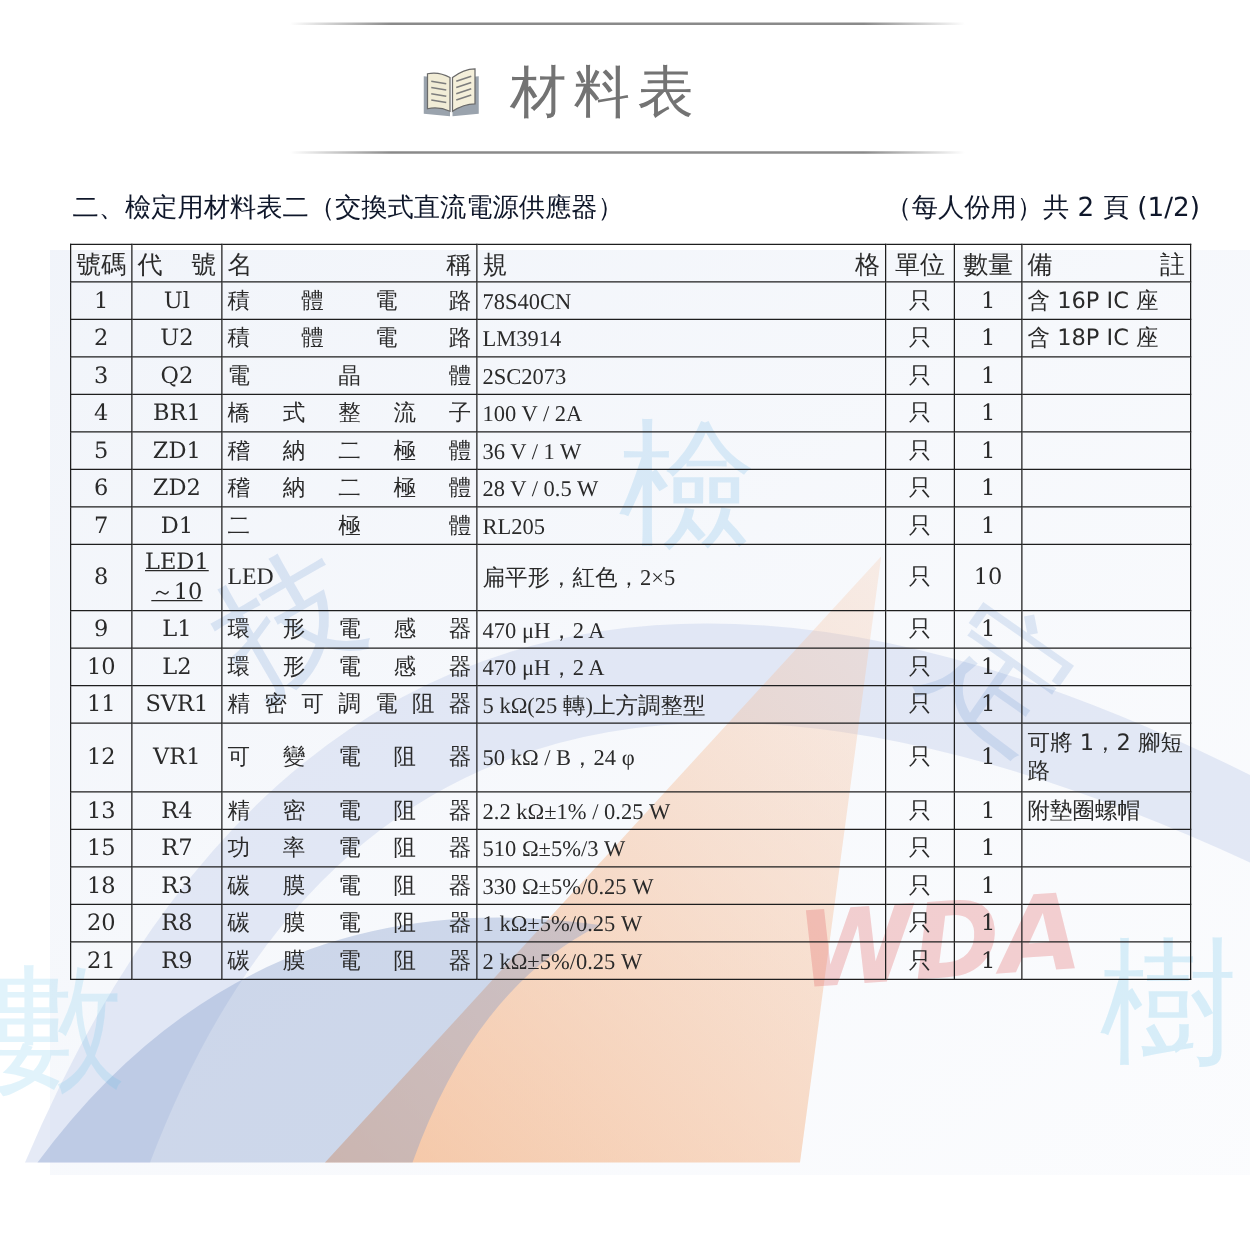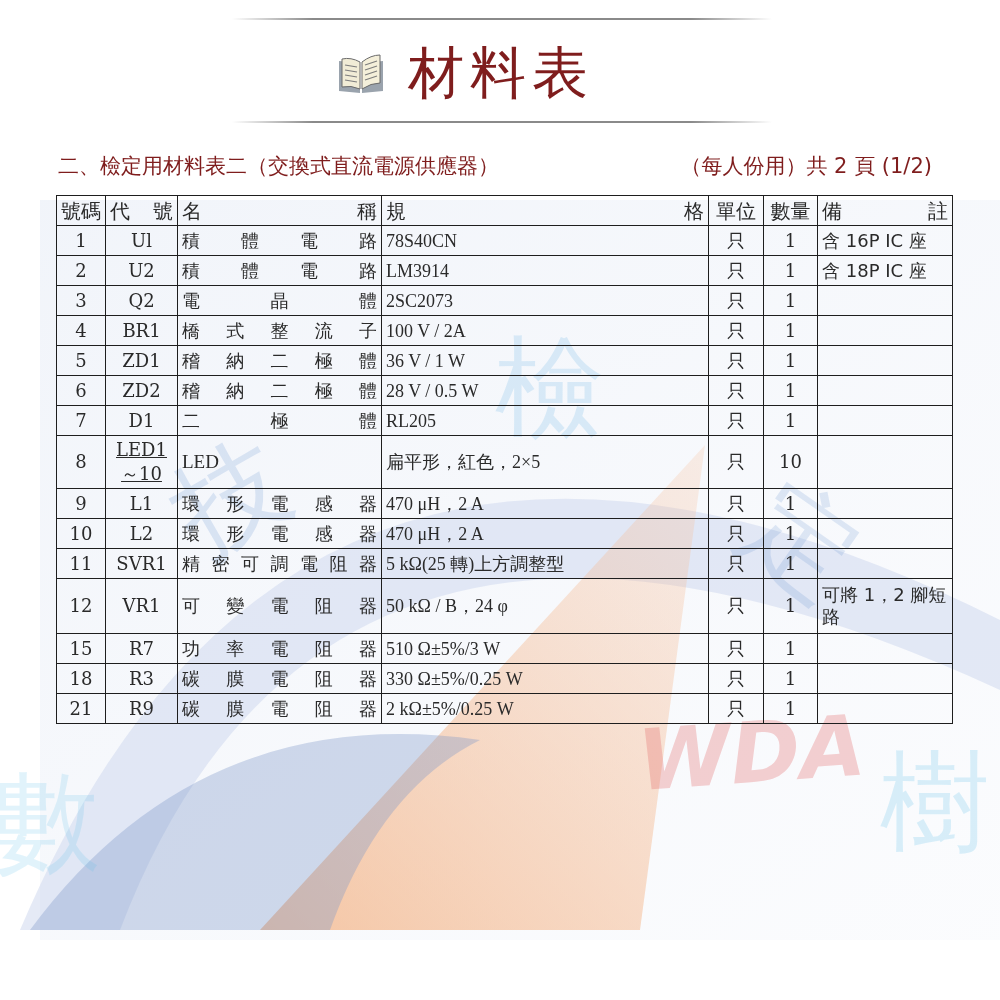--- a/index.html
+++ b/index.html
@@ -4,24 +4,24 @@
 <style>
   html, body { margin:0; padding:0; }
   body {
     width:1000px; height:1000px; overflow:hidden; background:#ffffff;
     font-family:"DejaVu Serif", "Liberation Serif", serif; color:#222;
     position:relative;
   }
   .wm { position:absolute; pointer-events:none; z-index:0; }
   .hr { position:absolute; left:232px; width:540px; height:2px; background:linear-gradient(90deg, rgba(150,150,150,0), #8a8a8a 15%, #8a8a8a 85%, rgba(150,150,150,0)); }
   .title-wrap { position:absolute; left:336px; top:38px; height:72px; display:flex; align-items:center; gap:22px; }
-  .title-text { font-family:"DejaVu Sans", "Liberation Sans", sans-serif; font-size:56px; color:#7f1d1d; letter-spacing:6px; font-weight:300; }
-  .subtitle { position:absolute; top:152px; font-size:21px; color:#7f1d1d; font-family:"DejaVu Sans", "Liberation Sans", sans-serif; }
+  .title-text { font-family:"DejaVu Sans", "Liberation Sans", sans-serif; font-size:45px; color:#737373; letter-spacing:6px; font-weight:300; }
+  .subtitle { position:absolute; top:152px; font-size:21px; color:#0f172a; font-family:"DejaVu Sans", "Liberation Sans", sans-serif; }
   .subtitle.left { left:58px; }
-  .subtitle.right { right:68px; }
+  .subtitle.right { right:40px; }
   table.bom { position:absolute; left:56px; top:195px; border-collapse:collapse; z-index:2; background:transparent; table-layout:fixed; }
   table.bom td, table.bom th { border:1.5px solid #1e1e1e; font-weight:normal; font-size:18px; padding:0 4px; height:29px; line-height:22px; color:#2a2a2a; white-space:nowrap; overflow:hidden; }
   table.bom th { font-family:"DejaVu Sans", "Liberation Sans", sans-serif; font-size:20px; }
   .c { text-align:center; }
   .name { display:flex; justify-content:space-between; font-family:"DejaVu Sans", "Liberation Sans", sans-serif; font-size:18px; }
   .name.center { }
   .spread { display:flex; justify-content:space-between; }
   .tall { height:52px !important; }
   .tall2 { height:54px !important; }
   .remark { font-family:"DejaVu Sans", "Liberation Sans", sans-serif; font-size:18px; line-height:26px; white-space:normal !important; }
@@ -321,20 +321,37 @@
             <span>阻</span>
             <span>器</span>
           </div>
         </td>
         <td class="spec tall2">50 kΩ / B，24 φ</td>
         <td class="c unit tall2">只</td>
         <td class="c tall2">1</td>
         <td class="remark tall2">可將 1，2 腳短路</td>
       </tr>
       <tr>
+        <td class="c">13</td>
+        <td class="c">R4</td>
+        <td>
+          <div class="name">
+            <span>精</span>
+            <span>密</span>
+            <span>電</span>
+            <span>阻</span>
+            <span>器</span>
+          </div>
+        </td>
+        <td class="spec">2.2 kΩ±1% / 0.25 W</td>
+        <td class="c unit">只</td>
+        <td class="c">1</td>
+        <td class="remark">附墊圈螺帽</td>
+      </tr>
+      <tr>
         <td class="c">15</td>
         <td class="c">R7</td>
         <td>
           <div class="name">
             <span>功</span>
             <span>率</span>
             <span>電</span>
             <span>阻</span>
             <span>器</span>
           </div>
@@ -355,20 +372,37 @@
             <span>阻</span>
             <span>器</span>
           </div>
         </td>
         <td class="spec">330  Ω±5%/0.25 W</td>
         <td class="c unit">只</td>
         <td class="c">1</td>
         <td class="remark"></td>
       </tr>
       <tr>
+        <td class="c">20</td>
+        <td class="c">R8</td>
+        <td>
+          <div class="name">
+            <span>碳</span>
+            <span>膜</span>
+            <span>電</span>
+            <span>阻</span>
+            <span>器</span>
+          </div>
+        </td>
+        <td class="spec">1 kΩ±5%/0.25 W</td>
+        <td class="c unit">只</td>
+        <td class="c">1</td>
+        <td class="remark"></td>
+      </tr>
+      <tr>
         <td class="c">21</td>
         <td class="c">R9</td>
         <td>
           <div class="name">
             <span>碳</span>
             <span>膜</span>
             <span>電</span>
             <span>阻</span>
             <span>器</span>
           </div>

